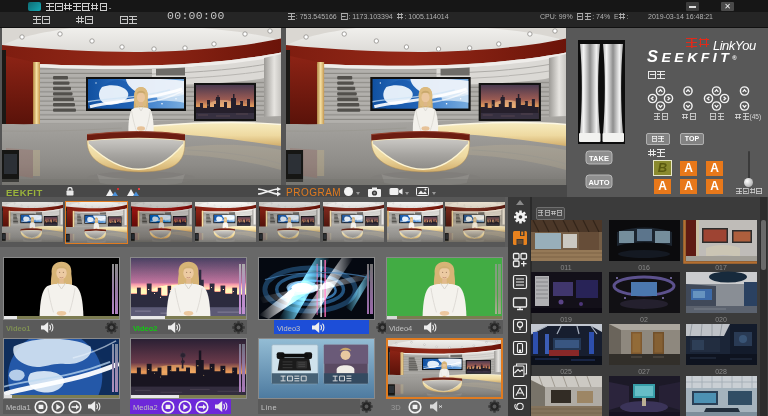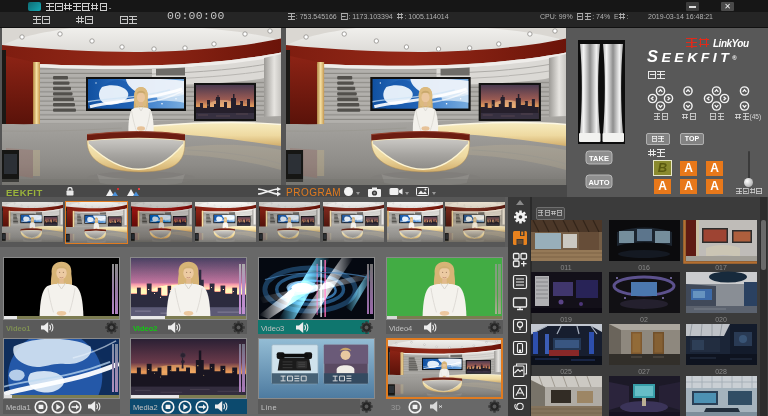--- a/index.html
+++ b/index.html
@@ -439,21 +439,21 @@
     </svg>
 </div>
 
 <div class="abs" style="left:258px;top:257px;width:117px;height:63px;border:1px solid #8a8a8a;box-sizing:border-box;overflow:hidden">
  <svg class="abs" style="left:0;top:0;filter:brightness(1.3)" width="115" height="61" viewBox="0 0 117 62" preserveAspectRatio="none">
       <use href="#streaks"></use>
     </svg>
  <div class="abs" style="left:107.5px;top:6px;width:2.5px;height:50px;background:linear-gradient(#777,#8a6a98 60%,#a070b0)"></div>
  <div class="abs" style="left:111px;top:6px;width:2.5px;height:50px;background:linear-gradient(#707070,#8a6a98 65%,#9a68aa)"></div>
 </div>
-<div class="abs" style="left:258px;top:320px;width:111px;height:14px;background:#0f766e">
+<div class="abs" style="left:274px;top:320px;width:95px;height:14px;background:#1d4ed8">
  <div class="abs" style="left:3px;top:3.5px;font-size:7.5px;color:#c2c2c2">Video3</div>
  <svg class="abs" style="left:38px;top:1.5px" width="13" height="11" viewBox="0 0 13 11">
       <use href="#spk"></use>
     </svg>
  <svg class="abs" style="left:102px;top:.5px" width="13" height="13" viewBox="0 0 13 13">
       <use href="#gearD"></use>
     </svg>
 </div>
 
 <div class="abs" style="left:386px;top:257px;width:117px;height:63px;background:#42ac44;border:1px solid #8a8a8a;box-sizing:border-box">
@@ -505,21 +505,21 @@
 <div class="abs" style="left:130px;top:338px;width:117px;height:61px;border:1px solid #8a8a8a;box-sizing:border-box;overflow:hidden">
  <svg class="abs" style="left:0;top:0" width="115" height="59" viewBox="0 0 117 62" preserveAspectRatio="none">
       <use href="#cityDusk"></use>
     </svg>
  <div class="abs" style="left:107.5px;top:5px;width:2.5px;height:48px;background:linear-gradient(#787888,#9a7aa8 50%,#b080c0)"></div>
  <div class="abs" style="left:111px;top:5px;width:2.5px;height:48px;background:linear-gradient(#707080,#9a7aa8 55%,#a878b8)"></div>
  <div class="abs" style="left:0;top:56px;width:115px;height:3px;background:#7c7c52">
       <div class="abs" style="left:0;top:0;width:48px;height:3px;background:#e8e8e8"></div>
     </div>
 </div>
-<div class="abs" style="left:130px;top:399px;width:117px;height:15px;background:#0c4a6e">
+<div class="abs" style="left:130px;top:399px;width:101px;height:15px;background:#6d28d9">
  <div class="abs" style="left:3px;top:4px;font-size:7.5px;color:#c2c2c2">Media2</div>
  <svg class="abs" style="left:31px;top:.5px" width="14" height="14" viewBox="0 0 14 14">
       <use href="#bstop"></use>
     </svg>
  <svg class="abs" style="left:48px;top:.5px" width="14" height="14" viewBox="0 0 14 14">
       <use href="#bplay"></use>
     </svg>
  <svg class="abs" style="left:65px;top:.5px" width="14" height="14" viewBox="0 0 14 14">
       <use href="#bnext"></use>
     </svg>
@@ -789,21 +789,21 @@
  <path d="M13,16 H33 C30.5,42 30.5,78 33,105 H13 C15.5,78 15.5,42 13,16 Z" fill="url(#metal)"></path>
  <path d="M36,16 H56 C53.5,42 53.5,78 56,105 H36 C38.5,78 38.5,42 36,16 Z" fill="url(#metal)"></path>
  <rect x="12" y="105" width="21.5" height="9" rx="1" fill="#f2f2f0"></rect>
  <rect x="35.5" y="105" width="21.5" height="9" rx="1" fill="#f2f2f0"></rect>
  <rect x="19" y="123" width="26" height="13" rx="3" fill="#8f8f8f" stroke="#b8b8b8" stroke-width="1"></rect>
  <text x="32" y="132.5" font-size="7.5" font-weight="bold" fill="#fff" text-anchor="middle" font-family="Liberation Sans">TAKE</text>
  <rect x="19" y="147" width="26" height="13" rx="3" fill="#8f8f8f" stroke="#b8b8b8" stroke-width="1"></rect>
  <text x="32" y="156.5" font-size="7.5" font-weight="bold" fill="#fff" text-anchor="middle" font-family="Liberation Sans">AUTO</text>
 </svg>
 <div class="abs" style="left:686px;top:37px;font-size:11px;font-weight:bold;color:#e02a1a"><span class="zh"></span><span class="zh z3"></span></div>
-<div class="abs" style="left:713px;top:38px;font-size:10px;font-weight:bold;font-style:italic;color:#fff;letter-spacing:-.5px">LinkYou</div>
+<div class="abs" style="left:713px;top:38px;font-size:13px;font-weight:normal;font-style:italic;color:#fff;letter-spacing:-.5px">LinkYou</div>
 <div class="abs" style="left:647px;top:47px;font-size:16.5px;font-weight:bold;font-style:italic;color:#fff;letter-spacing:3.5px;transform:scaleY(.95)">S<span style="font-size:14px">EEKFIT</span><span style="font-size:6px;font-style:normal;vertical-align:2px">®</span></div>
 <div class="abs" style="left:648px;top:71px;font-size:8px;color:#e8e8e8"><span class="zh z2"></span><span class="zh"></span></div>
 <svg class="abs" style="left:643px;top:83px" width="118" height="40" viewBox="0 0 118 40">
  <g fill="none" stroke="#f2f2f2" stroke-width="1.4">
   <g transform="translate(17.5,15.5)">
    <circle cx="0" cy="-7.5" r="4.1"></circle>
         <path d="M-1.8,-6.6 L0,-8.6 L1.8,-6.6"></path>
    <circle cx="0" cy="7.5" r="4.1"></circle>
         <path d="M-1.8,6.6 L0,8.6 L1.8,6.6"></path>
    <circle cx="-8" cy="0" r="4.1"></circle>

